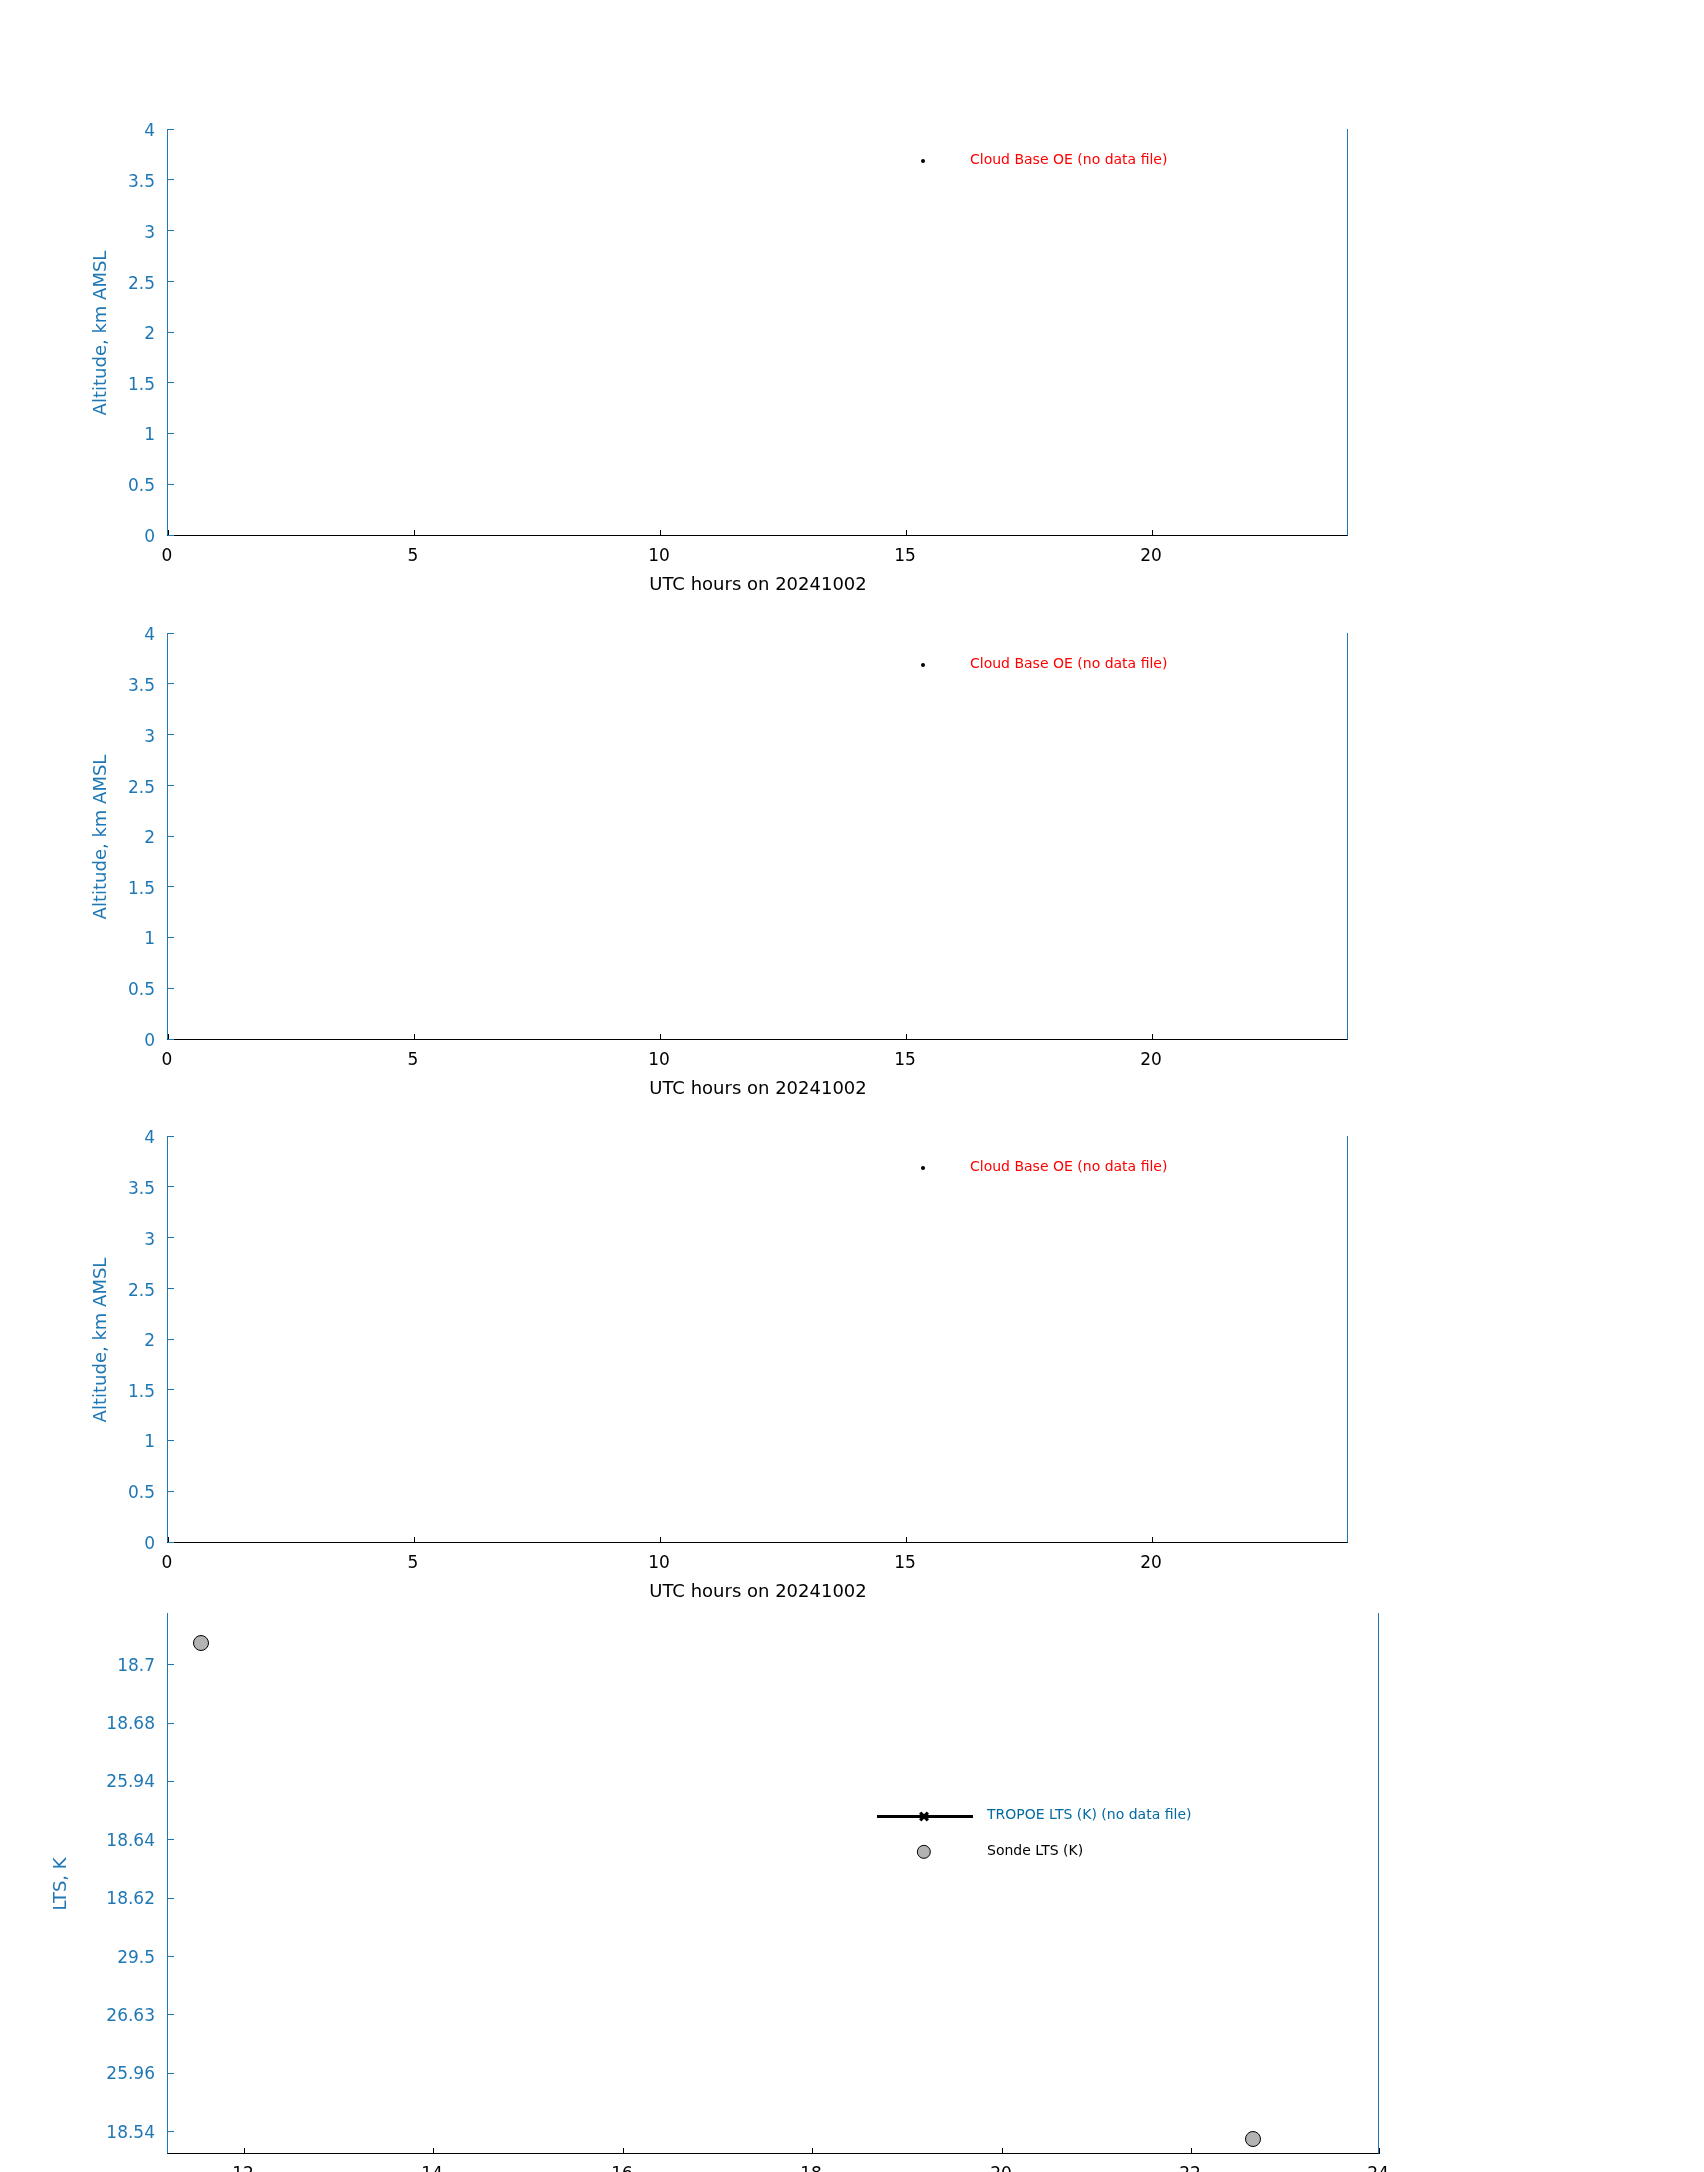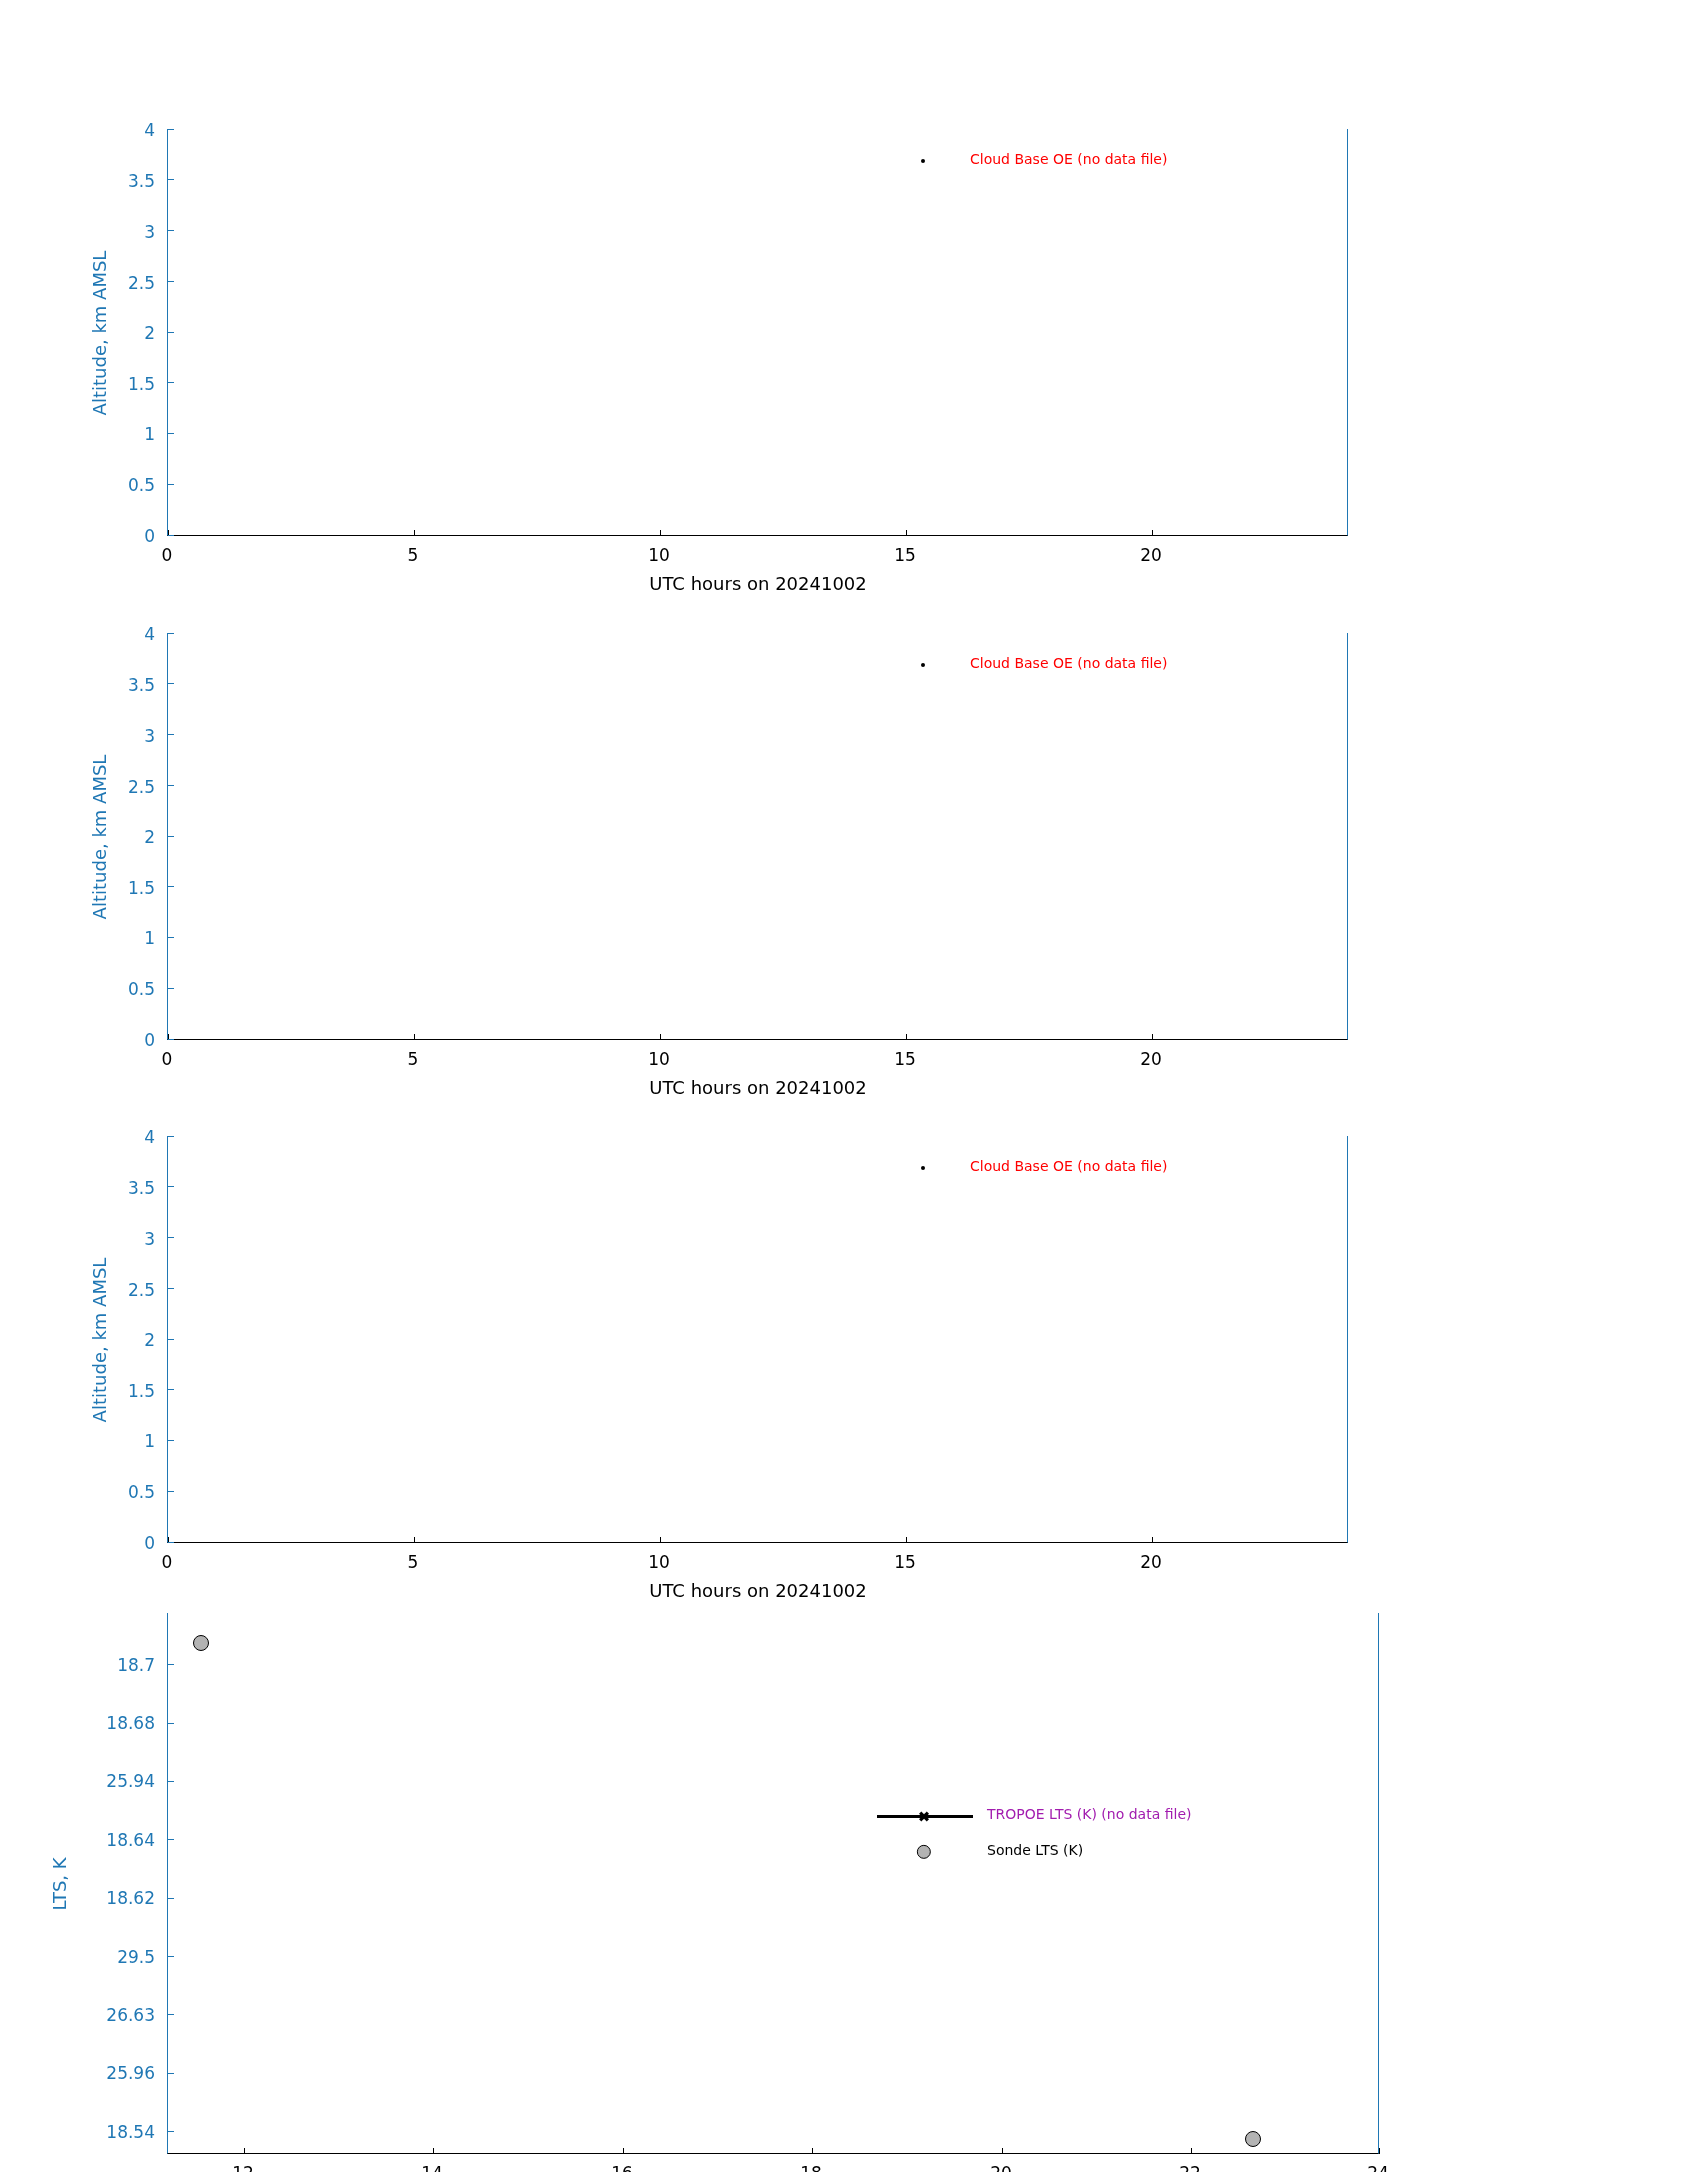--- a/index.html
+++ b/index.html
@@ -264,21 +264,21 @@
     <div class="ytick" style="top:226px;"></div>
     <div class="ytick" style="top:168px;"></div>
     <div class="ytick" style="top:110px;"></div>
     <div class="ytick" style="top:51px;"></div>
 
     <div class="sonde-marker" style="left:33px;top:30px;"></div>
     <div class="sonde-marker" style="left:1085px;top:526px;"></div>
 
     <div class="legend-line" style="left:709px;top:202px;width:96px;"></div>
     <div class="legend-x" style="left:756px;top:204px;">✖</div>
-    <div class="legend-text" style="left:819px;top:193px;color:#a21caf;">TROPOE LTS (K) (no data file)</div>
+    <div class="legend-text" style="left:819px;top:193px;color:#0369a1;">TROPOE LTS (K) (no data file)</div>
     <div class="legend-sonde" style="left:756px;top:239px;"></div>
     <div class="legend-text" style="left:819px;top:229px;color:#000000;">Sonde LTS (K)</div>
   </div>
 
   <div class="xticklabel" style="left:243px;top:652px;">12</div>
   <div class="xticklabel" style="left:432px;top:652px;">14</div>
   <div class="xticklabel" style="left:622px;top:652px;">16</div>
   <div class="xticklabel" style="left:811px;top:652px;">18</div>
   <div class="xticklabel" style="left:1001px;top:652px;">20</div>
   <div class="xticklabel" style="left:1190px;top:652px;">22</div>

